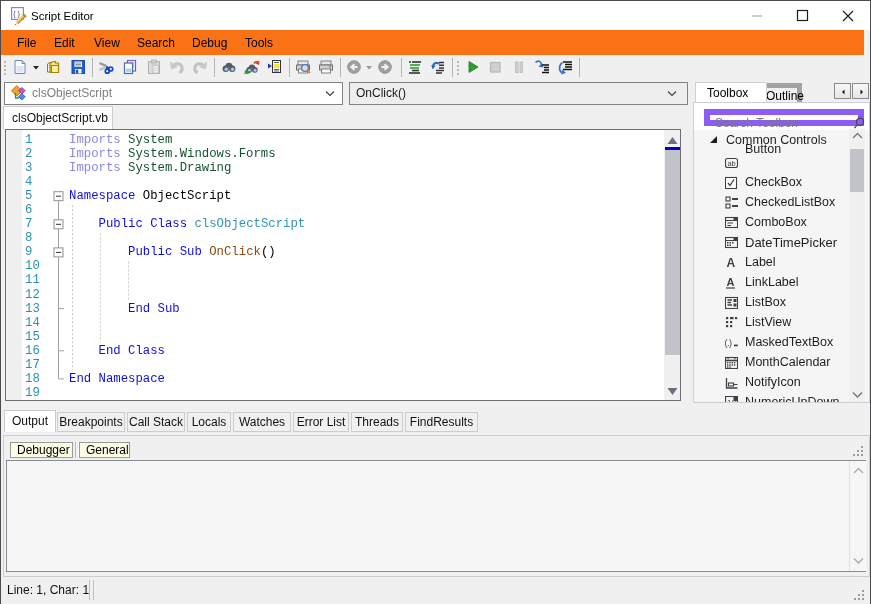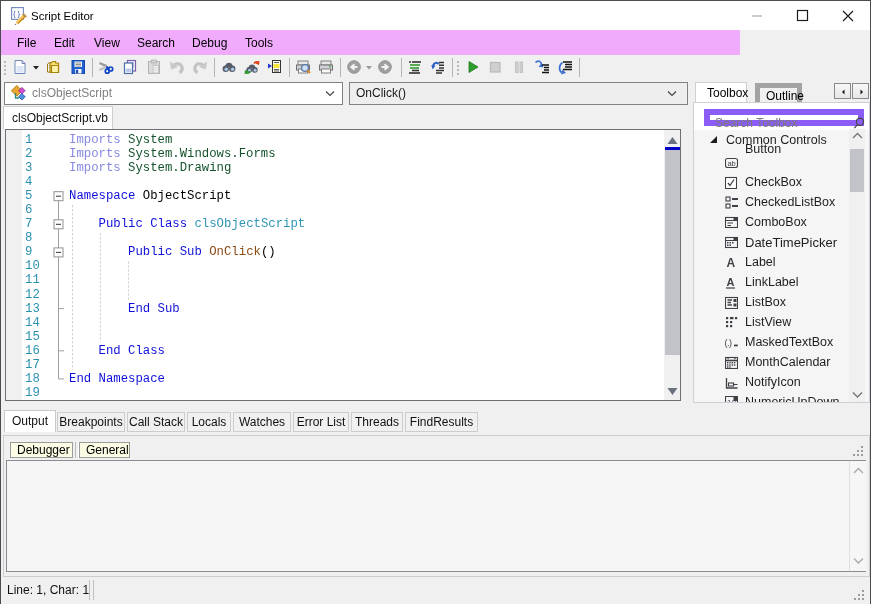--- a/index.html
+++ b/index.html
@@ -3,21 +3,21 @@
 <meta charset="utf-8">
 <style>
   html,body{margin:0;padding:0;}
   body{width:871px;height:604px;position:relative;font-family:"Liberation Sans",sans-serif;background:#f0f0f0;overflow:hidden;}
   .abs{position:absolute;}
   #win{position:absolute;left:0;top:0;width:869px;height:602px;border:1px solid #4c4c50;background:#f0f0f0;}
   
   #titlebar{position:absolute;left:0;top:0;width:869px;height:29px;background:#ffffff;}
   #title-text{position:absolute;left:30px;top:9px;font-size:11.5px;color:#000;}
   
-  #menubar{position:absolute;left:0;top:29px;width:739px;height:25px;background:#f0abfc;}
+  #menubar{position:absolute;left:0;top:29px;width:863px;height:25px;background:#f97316;}
   .menuitem{position:absolute;top:6px;font-size:12px;color:#000;}
   
   #toolbar{position:absolute;left:0;top:54px;width:869px;height:26px;background:#f0f0f0;}
   .tbsep{position:absolute;top:3px;width:1px;height:19px;background:#b5b5b5;}
   
   .combo{position:absolute;height:21px;border:1px solid #828282;font-size:12px;color:#1a1a1a;}
   
   #edittab{position:absolute;left:2px;top:105px;width:110px;height:23px;background:#fff;border:1px solid #cfcfcf;border-bottom:none;box-sizing:border-box;}
   #edittab span{position:absolute;left:8px;top:4px;font-size:12px;color:#111;}
   
@@ -26,21 +26,21 @@
   #code{position:absolute;left:63px;top:3px;font-family:"Liberation Mono",monospace;font-size:12.3px;line-height:14.05px;white-space:pre;}
   #linenums{position:absolute;left:19px;top:3px;font-family:"Liberation Mono",monospace;font-size:12.3px;line-height:14.05px;color:#2b91af;white-space:pre;}
   .kw{color:#1010dc;}
   .impkw{color:#8789e0;}
   .gray{color:#14532d;}
   .cls{color:#2e95b5;}
   .mth{color:#8b4a12;}
   
   .sb-track{position:absolute;background:#f0f0f0;}
   
-  #tb-tab{position:absolute;left:694px;top:81px;width:52px;height:20px;background:#fff;border:1px solid #d0d0d0;border-bottom:none;box-sizing:border-box;z-index:2;}
+  #tb-tab{position:absolute;left:694px;top:81px;width:72px;height:20px;background:#fff;border:1px solid #d0d0d0;border-bottom:none;box-sizing:border-box;z-index:2;}
   #ol-tab{position:absolute;left:754px;top:82px;width:47px;height:30px;background:#f0f0f0;border:5px solid #a3a3a3;box-sizing:border-box;}
   #rpanel{position:absolute;left:692px;top:101px;width:177px;height:301px;background:#f5f5f6;border:1px solid #ccd1d7;box-sizing:border-box;overflow:hidden;}
   
   .btab{position:absolute;top:411px;height:20px;background:#f0f0f0;border:1px solid #cdcdcd;box-sizing:border-box;font-size:12px;color:#111;white-space:nowrap;overflow:hidden;}
   #btpane{position:absolute;left:2px;top:434px;width:867px;height:142px;background:#f0f0f0;border:1px solid #cdcdcd;box-sizing:border-box;}
   #statusbar{position:absolute;left:0;top:577px;width:869px;height:30px;background:#f0f0f0;}
 </style>
 </head>
 <body>
 <div id="win">

